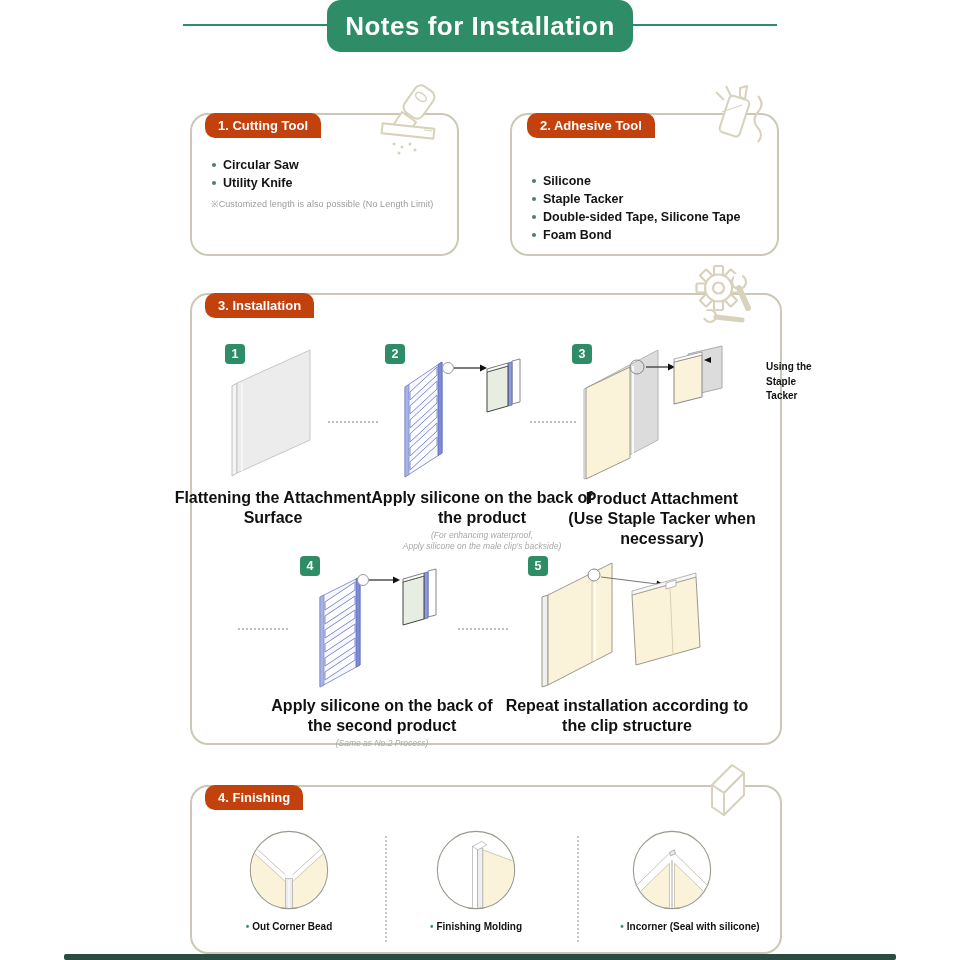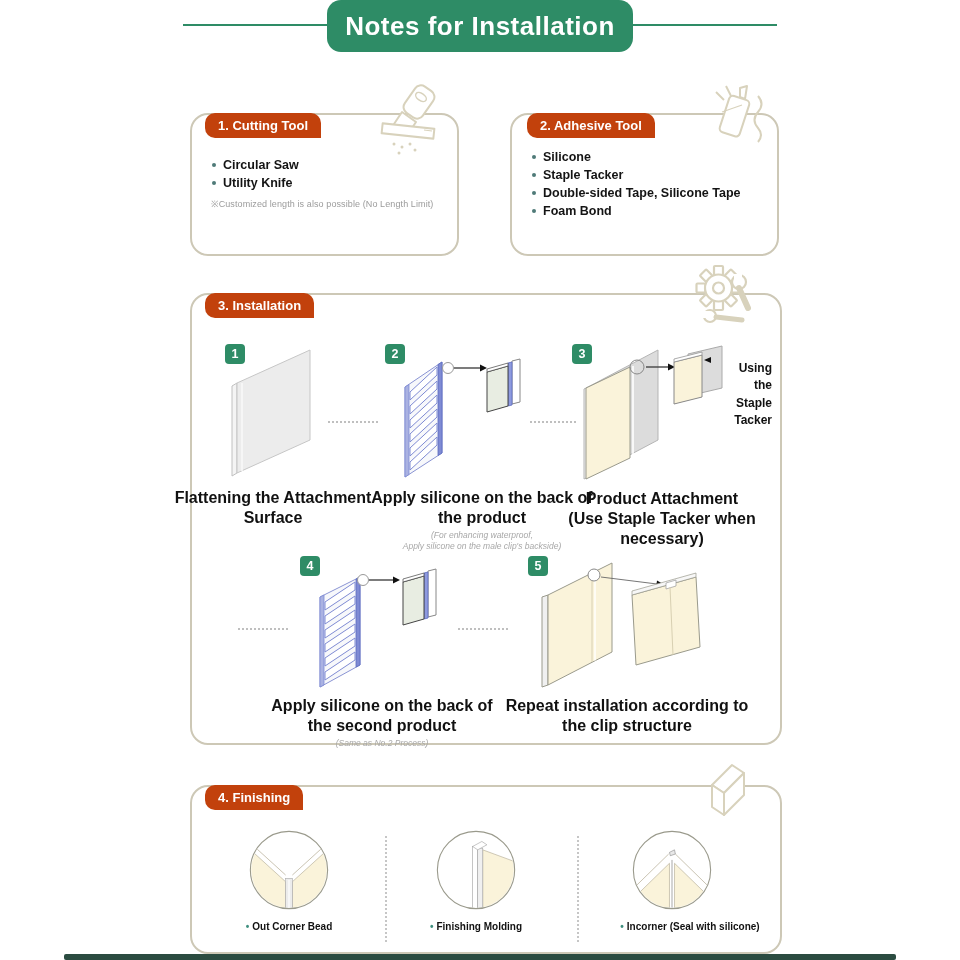--- a/index.html
+++ b/index.html
@@ -22,21 +22,21 @@
   .blist{z-index:2;}
   .blist .li{display:flex;align-items:center;height:18px;font-size:12.5px;font-weight:700;color:#141414;}
   .blist .dot{width:4px;height:4px;border-radius:50%;background:#4F7A78;margin-right:7px;flex:0 0 auto;}
   .note{font-size:9px;color:#9B9B9B;letter-spacing:.1px;}
 
   
   .badge{width:20px;height:20px;background:#2E8C66;border-radius:4px;color:#fff;
          font-size:12.5px;font-weight:700;text-align:center;line-height:20px;z-index:2;}
   .cap{font-size:16px;font-weight:700;text-align:center;line-height:1.25;color:#111;}
   .subcap{font-size:8.5px;font-weight:400;text-align:center;line-height:1.3;color:#A8A8A8;margin-top:2px;font-style:italic;}
-  .anno{font-size:12px;font-weight:700;text-align:right;line-height:1.45;color:#111;}
+  .anno{font-size:10px;font-weight:700;text-align:left;line-height:1.45;color:#111;margin-left:48px;}
 
   .dotline{border-top:2px dotted #BFBFBF;height:0;}
   .dotv{border-left:2px dotted #C6C6C6;width:0;}
 
   .fincap{font-size:10px;font-weight:700;text-align:center;color:#111;}
   .fincap .fdot{color:#3F8F7F;margin-right:3px;}
 
   .icon{z-index:4;}
   .bottombar{left:64px;top:954px;width:832px;height:6px;background:#2B4C41;border-radius:2px;}
 </style>
@@ -86,21 +86,21 @@
   <svg class="abs icon" style="left:696px;top:84px;" width="76" height="72" viewBox="0 0 76 72">
     <g stroke="#D8D2BC" stroke-width="2" fill="#fff" stroke-linejoin="round">
       <line x1="30" y1="2" x2="35" y2="12"></line>
       <line x1="20" y1="8" x2="28" y2="16"></line>
       <polygon points="44,4 51,2 49,15 44,13"></polygon>
       <rect x="28" y="13" width="21" height="38" rx="4" transform="rotate(18 38 32)"></rect>
       <line x1="26" y1="28" x2="46" y2="21" stroke-width="1.2"></line>
       <path d="M62,12 q7,8 0,16 q-7,8 0,16 q6,7 0,14" fill="none"></path>
     </g>
   </svg>
-  <div class="abs blist" style="left:532px;top:148px;text-align:right;">
+  <div class="abs blist" style="left:532px;top:172px;text-align:right;">
     <div class="li">
         <span class="dot"></span>
         <span>Silicone</span>
       </div>
     <div class="li">
         <span class="dot"></span>
         <span>Staple Tacker</span>
       </div>
     <div class="li">
         <span class="dot"></span>

